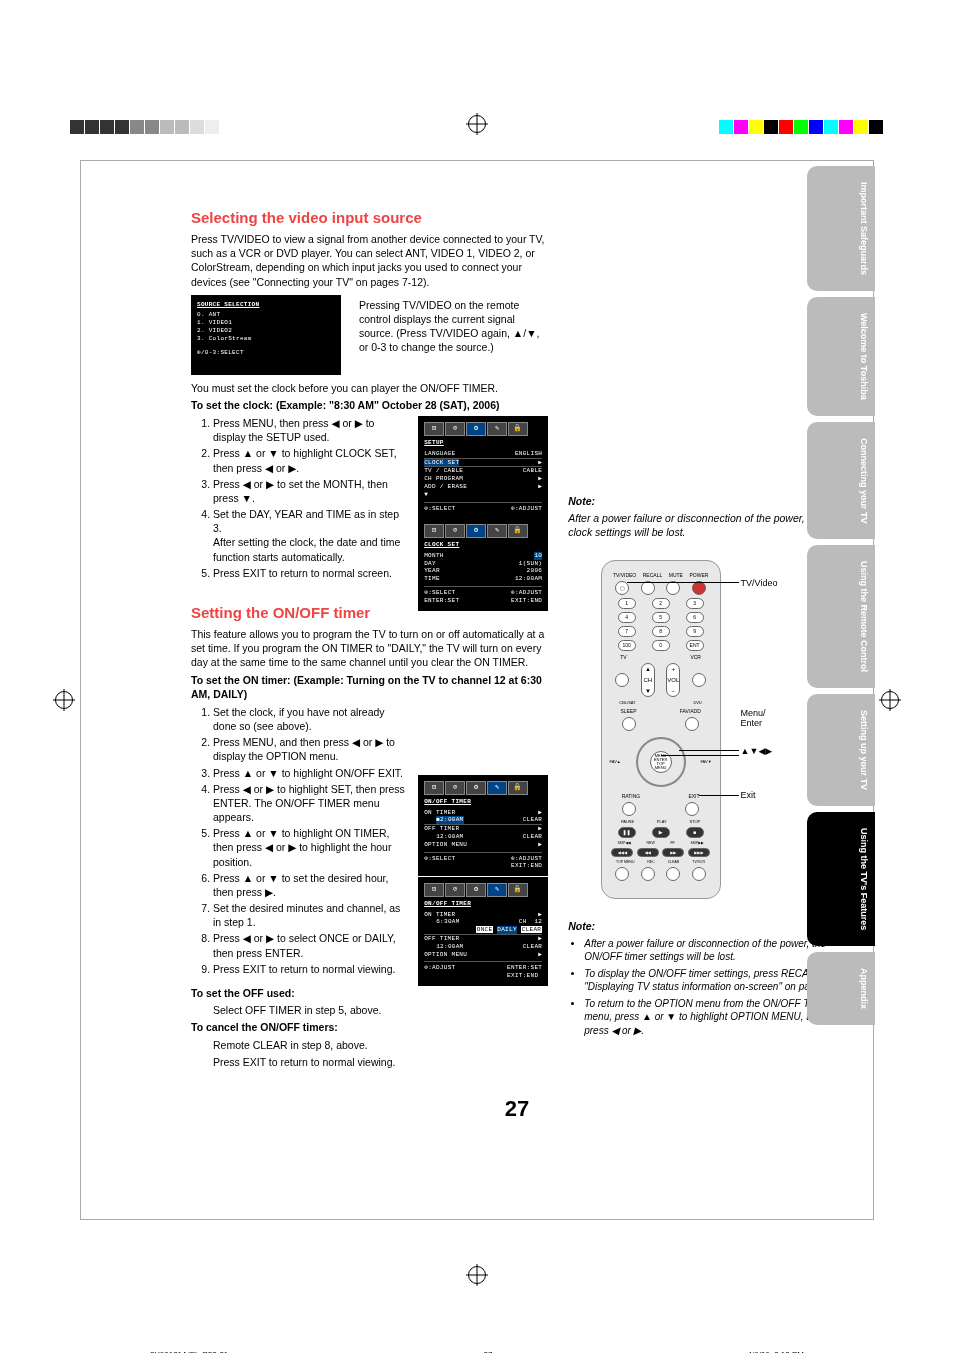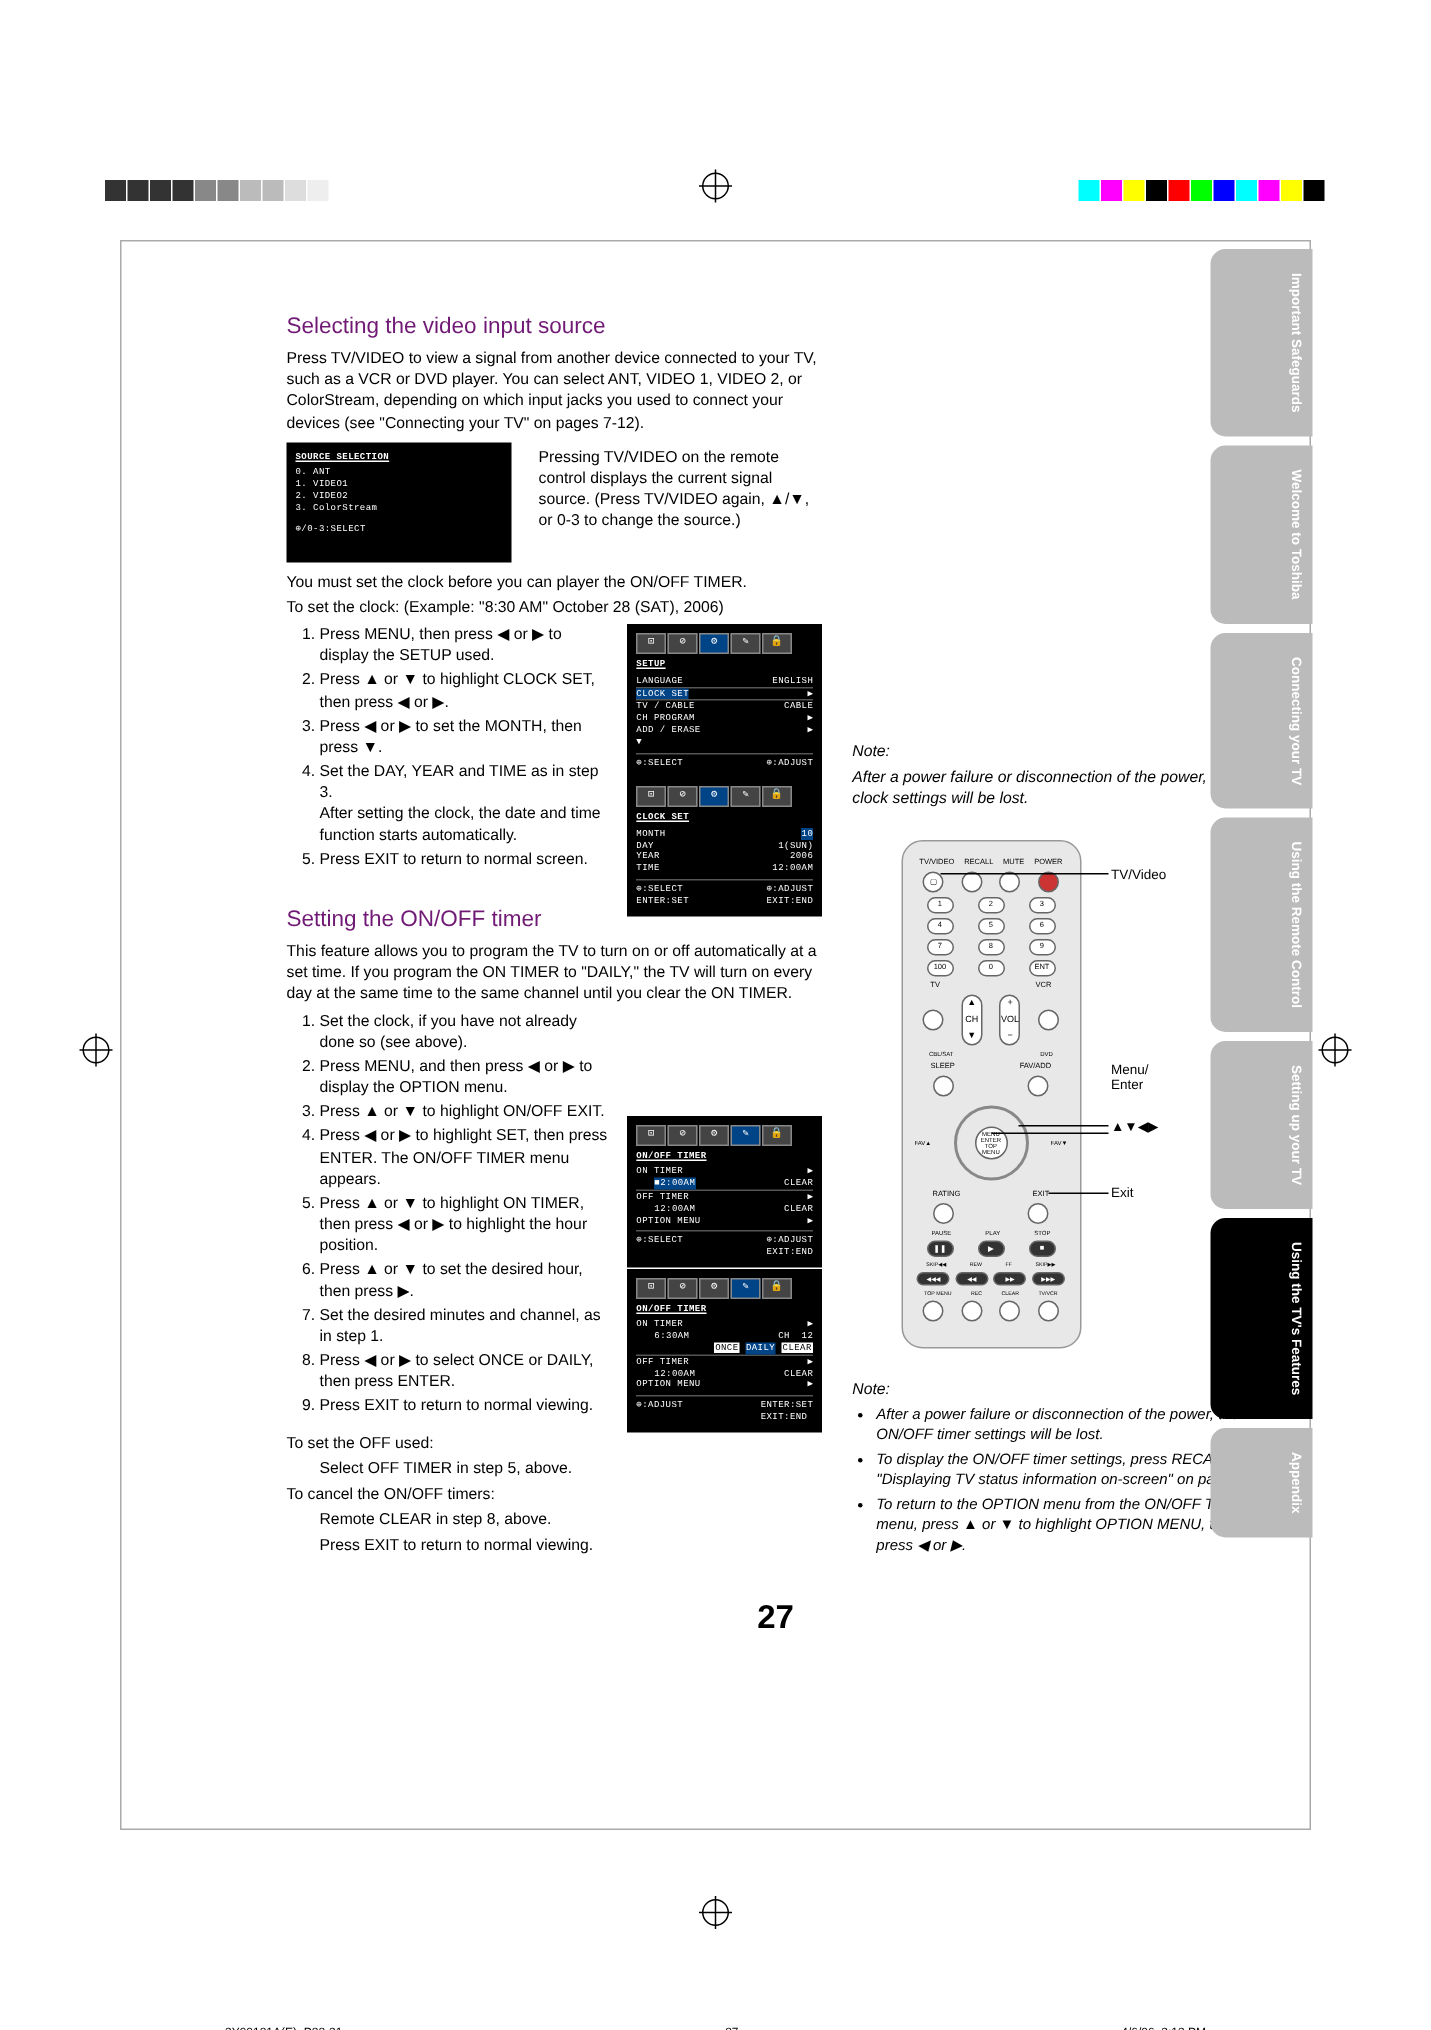--- a/index.html
+++ b/index.html
@@ -27,23 +27,23 @@
   
   .side-tabs { position: absolute; right: -2px; top: 5px; width: 68px; display: flex; flex-direction: column; gap: 6px; }
   .tab { writing-mode: vertical-rl; text-align: center; padding: 16px 6px; font-size: 9px; font-weight: bold; color: #fff; border-radius: 10px 0 0 10px; line-height: 1.2;}
   .tab-grey { background: #bbb; }
   .tab-black { background: #000; }
   
   .main-cols { display: flex; gap: 20px; }
   .left-col { flex: 1.3; }
   .right-col { flex: 1; padding-top: 290px;}
   
-  h2 { font-size: 15px; font-weight: normal; color: #701a75; margin: 8px 0 6px 0; }
+  h2 { font-size: 15px; font-weight: bold; color: #ef4444; margin: 8px 0 6px 0; }
   p { font-size: 10.5px; line-height: 1.35; margin: 3px 0; }
-  .bold { font-weight: normal; }
+  .bold { font-weight: bold; }
   .italic { font-style: italic; }
   
   
   .osd-box { background: #000; color: #fff; font-family: "Courier New", monospace; font-size: 6px; padding: 6px; width: 150px; letter-spacing: 0.3px; line-height: 1.3;}
   .osd-title { text-decoration: underline; font-weight: bold; margin-bottom: 3px; display:block;}
   .osd-row { display: flex; justify-content: space-between; white-space: pre; }
   .osd-tabbar { display: flex; gap: 1px; margin-bottom: 3px; }
   .osd-tab { width: 20px; height: 14px; background: #444; border: 1px solid #888; display: flex; align-items: center; justify-content: center; font-size: 7px;}
   .osd-tab.active { background: #048; }
   
@@ -202,20 +202,21 @@
             <li>Press MENU, then press ◀ or ▶ to display the SETUP used.</li>
             <li>Press ▲ or ▼ to highlight CLOCK SET, then press ◀ or ▶.</li>
             <li>Press ◀ or ▶ to set the MONTH, then press ▼.</li>
             <li><span>Set the DAY, YEAR and TIME as in step 3.</span><br><span>After setting the clock, the date and time function starts automatically.</span></li>
             <li>Press EXIT to return to normal screen.</li>
           </ol>
         </div>
 
         <h2>Setting the ON/OFF timer</h2>
         <p>This feature allows you to program the TV to turn on or off automatically at a set time. If you program the ON TIMER to "DAILY," the TV will turn on every day at the same time to the same channel until you clear the ON TIMER.</p>
+        <p class="bold">To set the ON timer: (Example: Turning on the TV to channel 12 at 6:30 AM, DAILY)</p>
 
         <div class="layout-wrap" style="min-height:220px;">
           <div class="float-osd" style="top:70px;">
             <div class="osd-box" style="width:130px;">
               <div class="osd-tabbar">
                   <div class="osd-tab">⊡</div>
                   <div class="osd-tab">⊘</div>
                   <div class="osd-tab">⚙</div>
                   <div class="osd-tab active">✎</div>
                   <div class="osd-tab">🔒</div>

